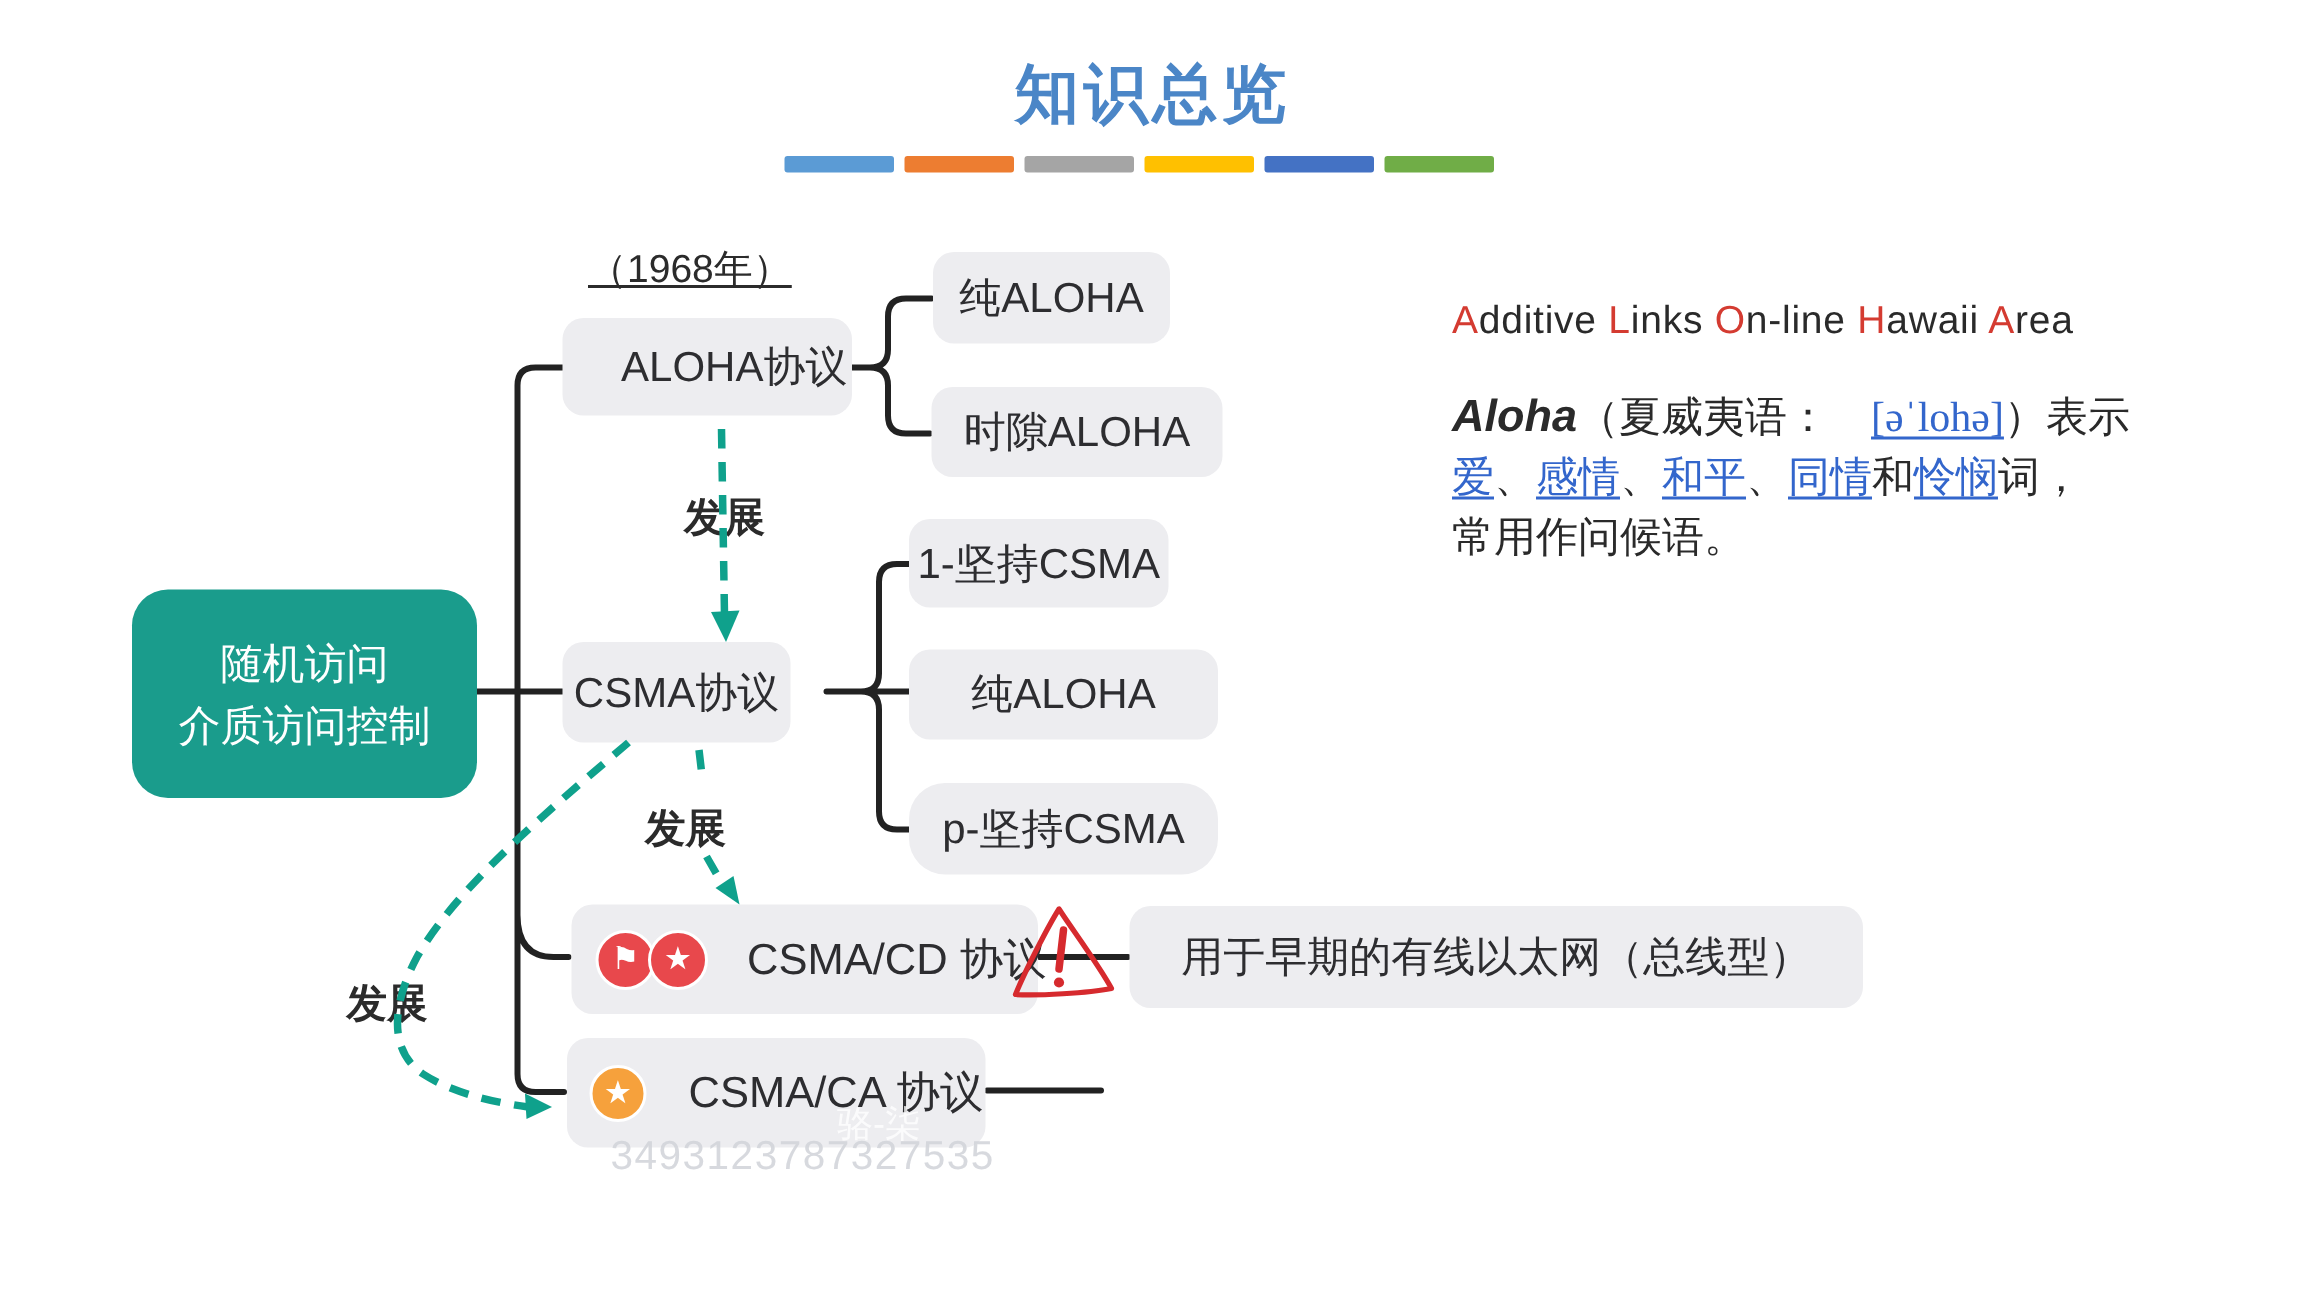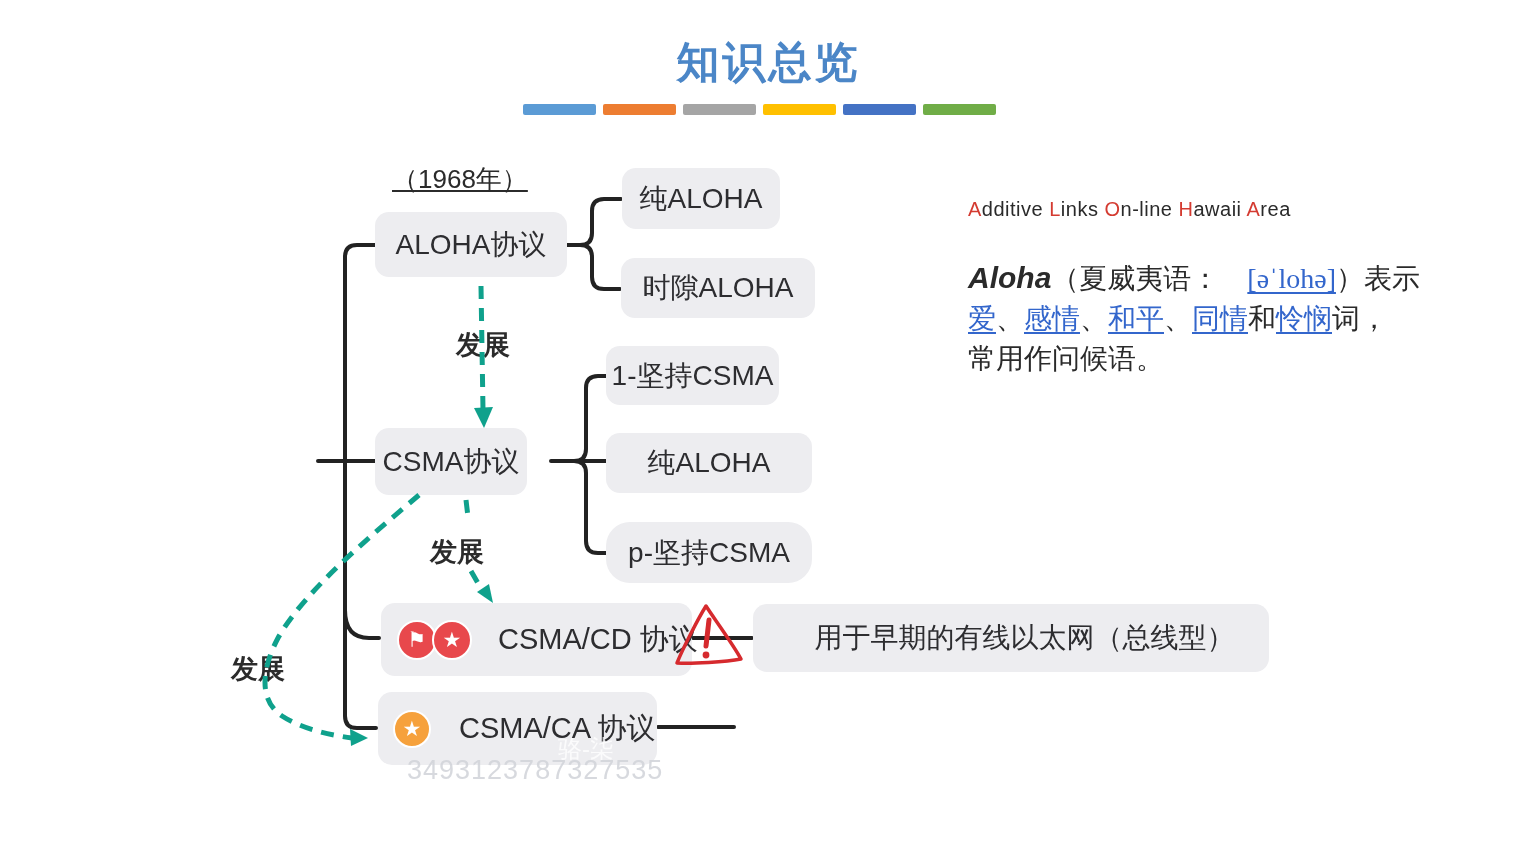--- a/index.html
+++ b/index.html
@@ -20,21 +20,21 @@
              display:flex;flex-direction:column;align-items:center;justify-content:center;
              color:#ffffff;font-size:28px;line-height:41px;}
   .row-node{justify-content:flex-start;}
   .badge{width:40px;height:40px;border-radius:50%;background:#E8484C;border:2px solid #fff;
          box-sizing:border-box;display:flex;align-items:center;justify-content:center;
          color:#fff;flex:0 0 auto;}
   .badge.orange{background:#F6A13C;width:38px;height:38px;}
   .badge .g{font-size:21px;line-height:1;}
   .edge-label{position:absolute;z-index:2;font-size:27px;font-weight:700;color:#2b2b2b;}
   .year-note{position:absolute;z-index:2;font-size:26px;color:#2b2b2b;}
-  .acronym{position:absolute;z-index:2;left:968px;top:198px;font-size:20px;color:#2a2a2a;
+  .acronym{position:absolute;z-index:2;left:968px;top:198px;font-size:26px;color:#2a2a2a;
            white-space:pre;letter-spacing:0.5px;}
   .acronym .red{color:#D43B31;}
   .definition{position:absolute;z-index:2;left:968px;top:258px;width:480px;
               font-family:"Liberation Serif","DejaVu Serif",serif;
               font-size:28px;line-height:40px;color:#2a2a2a;}
   .definition .bi{font-family:"Liberation Sans","DejaVu Sans",sans-serif;
                   font-weight:700;font-style:italic;font-size:30px;}
   .definition .lnk{color:#3366CC;text-decoration:underline;text-underline-offset:4px;cursor:pointer;}
   .watermark{position:absolute;z-index:5;color:rgba(255,255,255,0.78);pointer-events:none;}
   .wm-num{left:407px;top:755px;font-size:27px;color:rgba(208,210,216,0.85);letter-spacing:1px;}
@@ -76,41 +76,45 @@
       <path d="M493,603 L489,584 L477,592 Z"></path>
       <path d="M368,738 L350,729 L351,746 Z"></path>
     </g>
     <g>
       <path d="M706,606 C699,617 683,648 677,663 C691,664 726,662 741,659 C733,644 713,617 706,606 Z" fill="none" stroke="#D62A2E" stroke-width="3.5" stroke-linejoin="round"></path>
       <path d="M709,620 L706,646" stroke="#D62A2E" stroke-width="5" stroke-linecap="round"></path>
       <circle cx="706" cy="655" r="3.4" fill="#D62A2E"></circle>
     </g>
   </svg>
 
+  <div class="root-node" style="left:88px;top:393px;width:230px;height:139px;">
+    <div>随机访问</div>
+    <div>介质访问控制</div>
+  </div>
 
   <div class="year-note" style="left:392px;top:162px;text-decoration:underline;">（1968年）</div>
-  <div class="node" style="left:375px;top:212px;width:192px;height:65px;">ALOHA协议</div>
+  <div class="node" style="left:375px;top:212px;width:157px;height:65px;padding-left:36px;">ALOHA协议</div>
   <div class="node" style="left:622px;top:168px;width:158px;height:61px;">纯ALOHA</div>
   <div class="node" style="left:621px;top:258px;width:194px;height:60px;">时隙ALOHA</div>
 
   <div class="node" style="left:375px;top:428px;width:152px;height:67px;">CSMA协议</div>
   <div class="node" style="left:606px;top:346px;width:173px;height:59px;">1-坚持CSMA</div>
   <div class="node" style="left:606px;top:433px;width:206px;height:60px;">纯ALOHA</div>
   <div class="node" style="left:606px;top:522px;width:206px;height:61px;border-radius:24px;">p-坚持CSMA</div>
 
   <div class="node row-node" style="left:381px;top:603px;width:311px;height:73px;padding-left:16px;box-sizing:border-box;">
     <span class="badge">
       <span class="g">⚑</span>
     </span>
     <span class="badge" style="margin-left:-5px;">
       <span class="g">★</span>
     </span>
     <span style="margin-left:26px;font-size:29px;">CSMA/CD 协议</span>
   </div>
-  <div class="node" style="left:753px;top:604px;width:489px;height:68px;padding-left:27px;">用于早期的有线以太网（总线型）</div>
+  <div class="node" style="left:753px;top:604px;width:489px;height:68px;">用于早期的有线以太网（总线型）</div>
 
   <div class="node row-node" style="left:378px;top:692px;width:279px;height:73px;padding-left:15px;box-sizing:border-box;">
     <span class="badge orange">
       <span class="g">★</span>
     </span>
     <span style="margin-left:28px;font-size:29px;">CSMA/CA 协议</span>
   </div>
 
   <div class="edge-label" style="left:456px;top:327px;">发展</div>
   <div class="edge-label" style="left:430px;top:534px;">发展</div>

